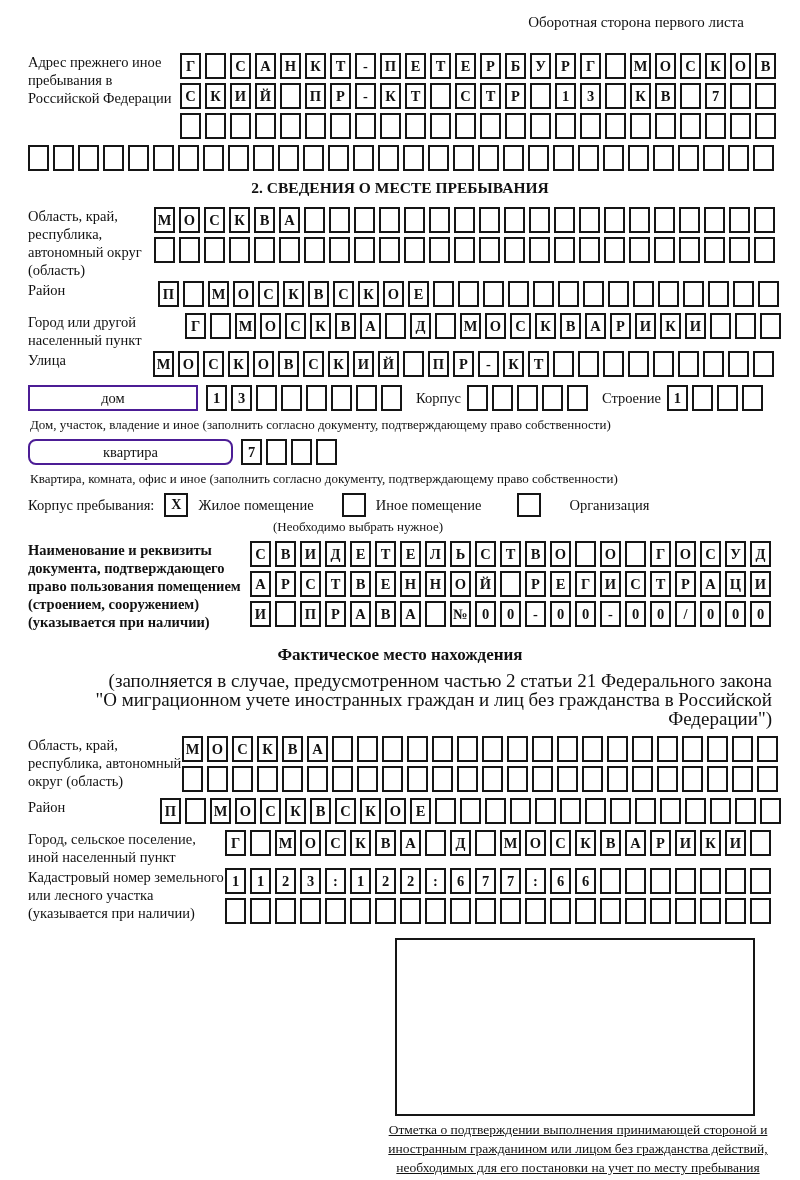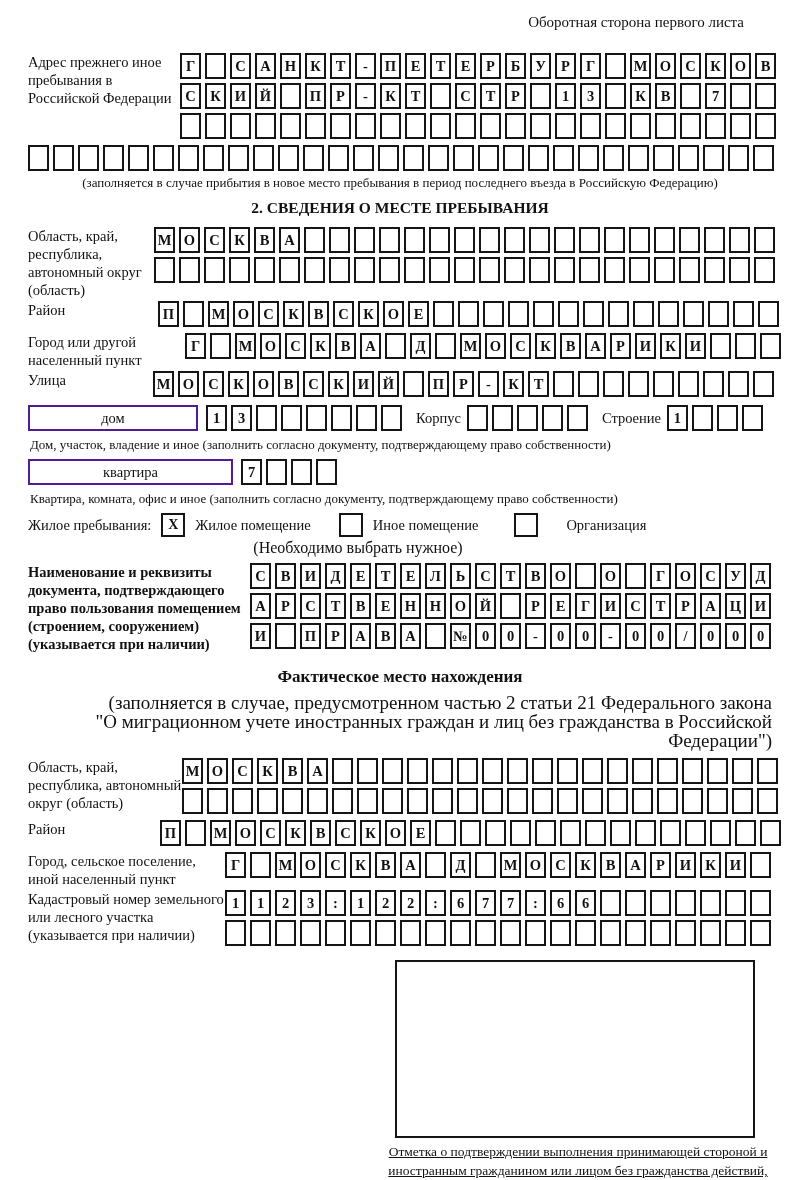--- a/index.html
+++ b/index.html
@@ -23,36 +23,36 @@
     text-align:center;font-size:14.5px;line-height:22px;font-weight:bold;
   }
   .note{font-size:13px;text-align:center;margin:2px 0 6px 0;}
   .h2{font-size:15.5px;font-weight:bold;text-align:center;margin:8px 0 10px 0;}
   .h3{font-size:17px;font-weight:bold;text-align:center;margin:14px 0 6px 0;}
   .subnote{font-size:19px;text-align:right;line-height:19px;margin-bottom:8px;}
   .widebox{
     flex:0 0 auto;border:2px solid #4c1d95;height:22px;line-height:22px;
     text-align:center;font-size:14.5px;margin-right:8px;
   }
-  .dom-box{width:166px;} .kv-box{width:201px;}
+  .dom-box{width:166px;} .kv-box{width:201px;border-radius:8px;}
   .inline-lbl{font-size:14.5px;line-height:26px;margin:0 6px 0 10px;flex:0 0 auto;}
   .chk{
     flex:0 0 auto;width:20px;height:20px;border:2px solid #151515;margin:0 10px;
     text-align:center;font-size:14px;line-height:20px;font-weight:bold;
   }
   .chk-lbl{font-size:14.5px;line-height:24px;flex:0 0 auto;}
   .mb2{margin-bottom:2px;} .mb4{margin-bottom:4px;}
   .stamp-box{
     border:2px solid #151515;width:356px;height:174px;margin-left:367px;margin-top:10px;
   }
   .stamp-caption{
     width:440px;margin-left:330px;text-align:center;font-size:13.5px;line-height:19px;margin-top:4px;text-decoration:underline;
   }
   .note-left{font-size:13px;margin:0 0 6px 2px;}
-  .choose-note{font-size:16px;text-align:center;width:300px;margin-left:180px;margin-bottom:6px;}
+  .choose-note{font-size:13px;text-align:center;width:300px;margin-left:180px;margin-bottom:6px;}
 </style>
 </head>
 <body>
 
 <div class="page">
 
   <div class="hdr-right">Оборотная сторона первого листа</div>
 
   <div class="row mb2">
     <div class="lbl w150">Адрес прежнего иное пребывания в Российской Федерации</div>
@@ -162,21 +162,20 @@
       <span class="cell"></span>
       <span class="cell"></span>
       <span class="cell"></span>
       <span class="cell"></span>
       <span class="cell"></span>
       <span class="cell"></span>
       <span class="cell"></span>
       <span class="cell"></span>
       <span class="cell"></span>
     </div>
-  <div class="note">(заполняется в случае прибытия в новое место пребывания в период последнего въезда в Российскую Федерацию)</div>
 
   <div class="h2">2. СВЕДЕНИЯ О МЕСТЕ ПРЕБЫВАНИЯ</div>
 
   <div class="row mb2">
     <div class="lbl w126">Область, край, республика, автономный округ (область)</div>
     <div class="grid">
       <div class="cellrow">
           <span class="cell">М</span>
           <span class="cell">О</span>
           <span class="cell">С</span>
@@ -360,21 +359,21 @@
     <div class="cellrow">
         <span class="cell">7</span>
         <span class="cell"></span>
         <span class="cell"></span>
         <span class="cell"></span>
       </div>
   </div>
   <div class="note-left">Квартира, комната, офис и иное (заполнить согласно документу, подтверждающему право собственности)</div>
 
   <div class="row mb2">
-    <div class="chk-lbl">Жилое пребывания:</div>
+    <div class="chk-lbl">Корпус пребывания:</div>
     <div class="chk">X</div>
     <div class="chk-lbl">Жилое помещение</div>
     <div class="chk" style="margin-left:28px;"></div>
     <div class="chk-lbl">Иное помещение</div>
     <div class="chk" style="margin-left:36px;"></div>
     <div class="chk-lbl" style="margin-left:18px;">Организация</div>
   </div>
   <div class="choose-note">(Необходимо выбрать нужное)</div>
 
   <div class="row mb2">

